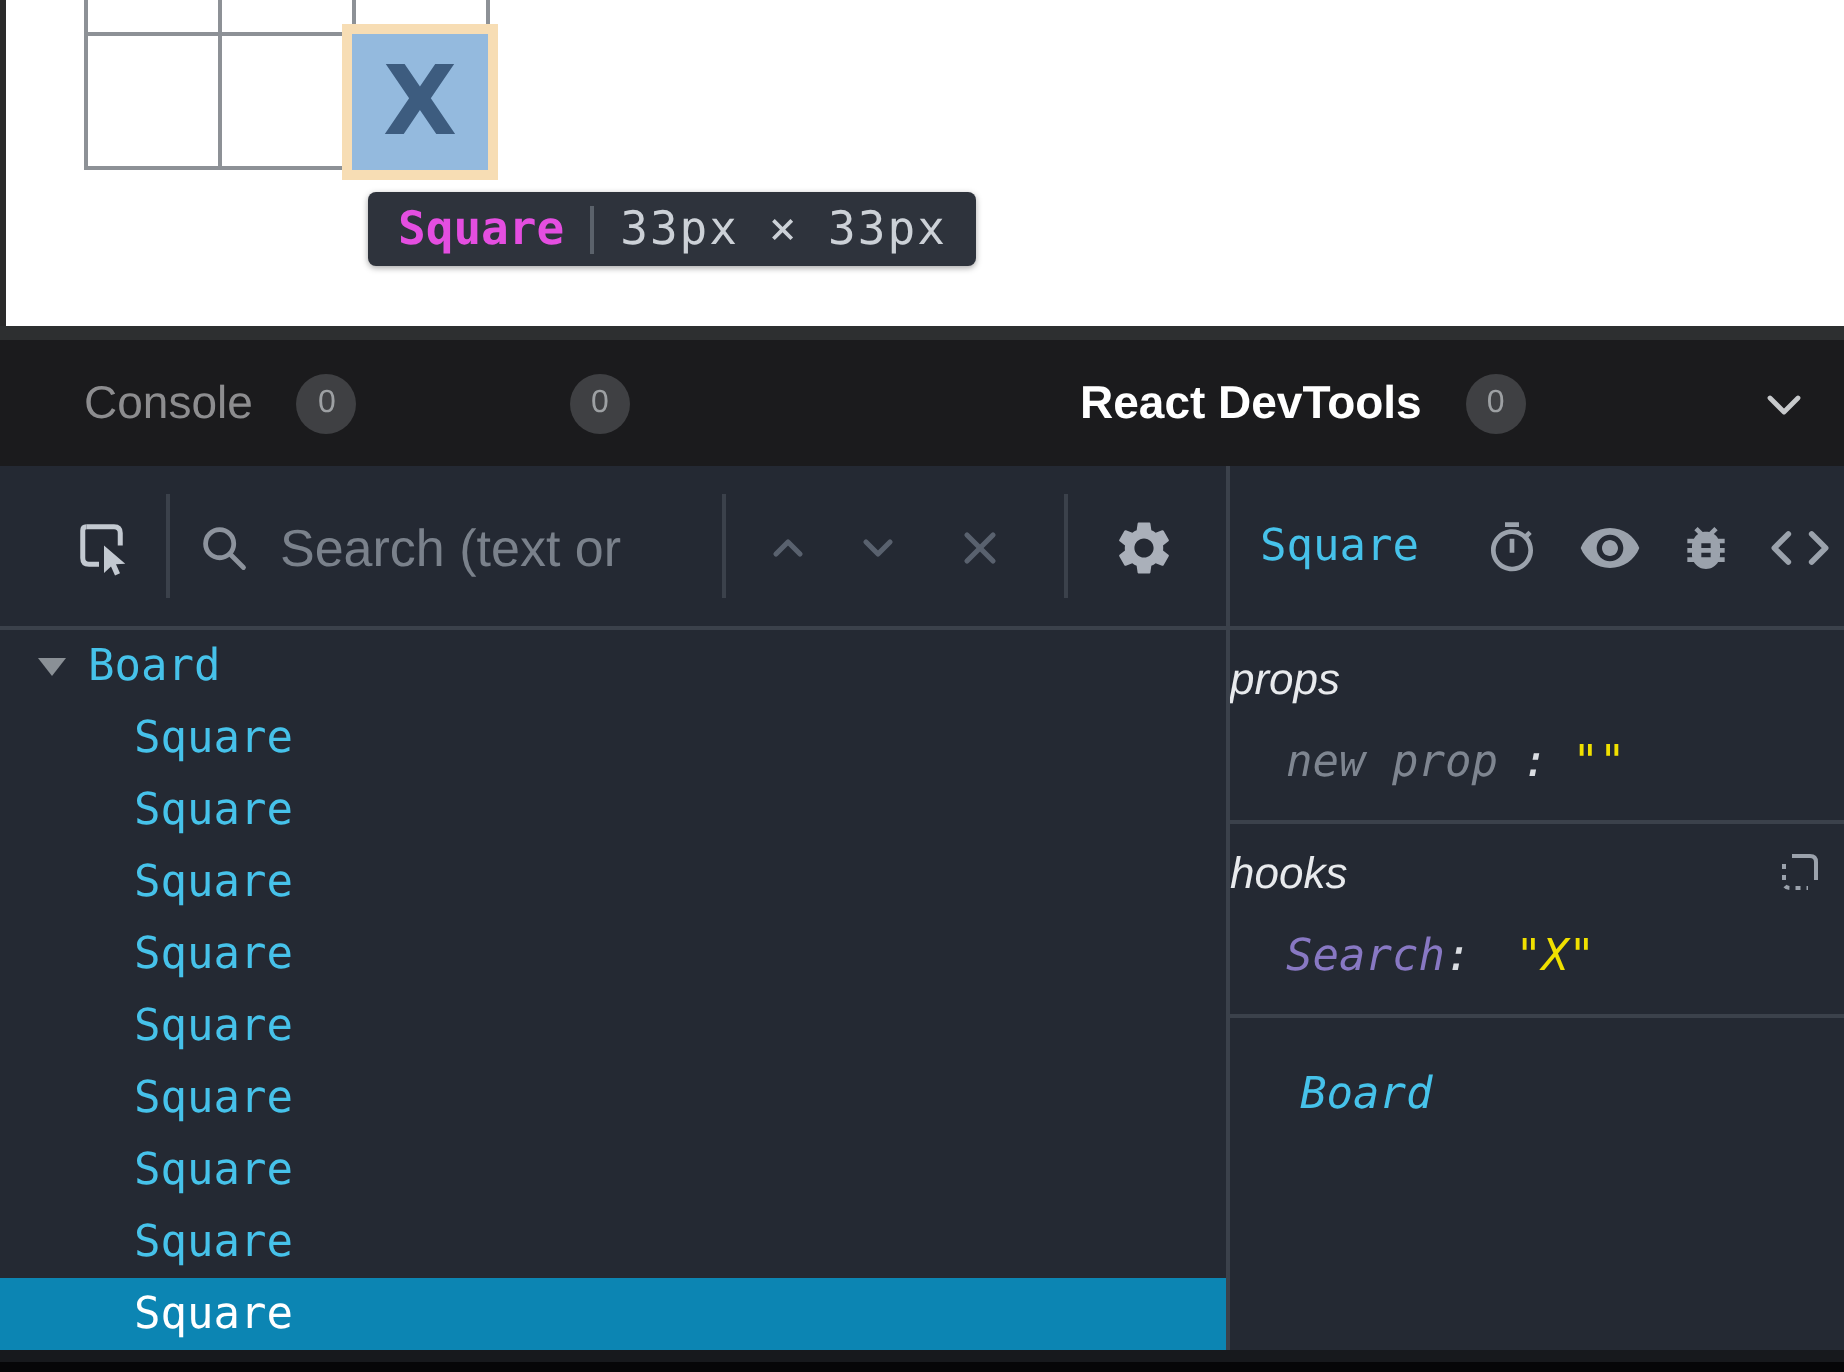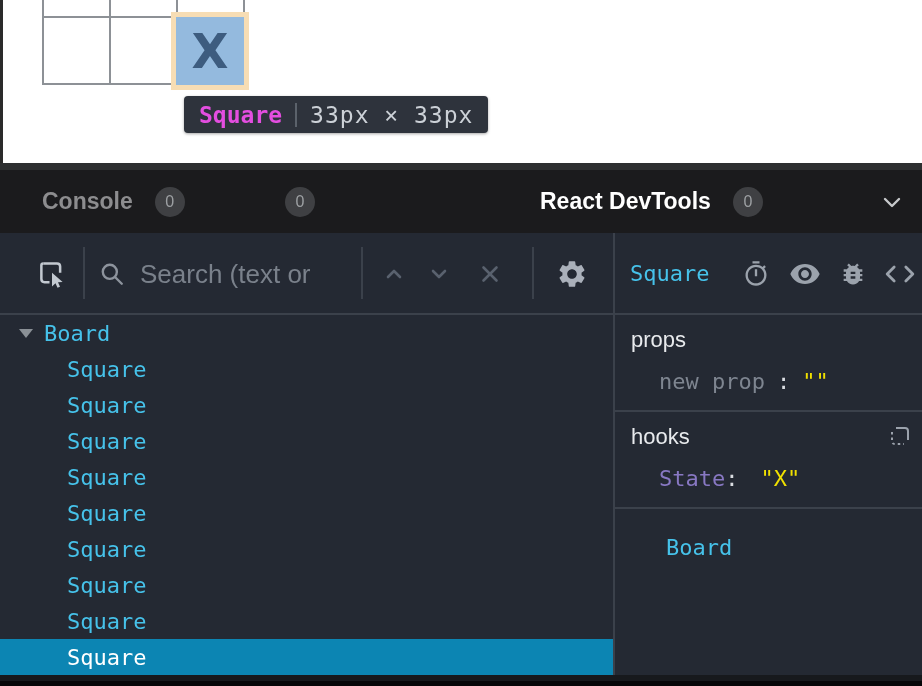--- a/index.html
+++ b/index.html
@@ -24,21 +24,21 @@
   .tooltip .tname{color:#e44ee0;font-weight:bold;font-size:23px;}
   .tooltip .tsep{width:2px;height:24px;background:#5b626b;}
   .tooltip .tdims{color:#ccd1d7;font-weight:normal;font-size:23px;letter-spacing:1px;}
 
   
   .edge-strip{position:absolute;left:0;top:163px;width:922px;height:7px;background:#2d2f30;}
 
   
   .tabbar{position:absolute;left:0;top:170px;width:922px;height:63px;background:#1b1b1d;}
   .tab{position:absolute;top:0;height:63px;display:flex;align-items:center;gap:22px;cursor:default;}
-  .tab .tlabel{font-size:23px;color:#8d8d8f;font-weight:bold;}
+  .tab .tlabel{font-size:23px;color:#8d8d8f;}
   .tab.active .tlabel{color:#ffffff;font-weight:bold;}
   .badge{width:30px;height:30px;border-radius:15px;background:#3f4043;color:#9da0a3;
     font-size:16px;display:flex;align-items:center;justify-content:center;}
   .tab-chevron{position:absolute;right:18px;top:20px;width:24px;height:24px;}
 
   
   .toolbar{position:absolute;left:0;top:233px;width:922px;height:80px;background:#242933;border-bottom:2px solid #3b414b;}
   .vdiv{position:absolute;top:14px;width:2px;height:52px;background:#3b414b;}
   .icon{position:absolute;display:flex;align-items:center;justify-content:center;}
   .search-input{position:absolute;left:138px;top:20px;width:215px;height:40px;background:transparent;border:none;outline:none;
@@ -51,21 +51,21 @@
   
   .tree{position:absolute;left:0;top:315px;width:613px;height:360px;overflow:hidden;}
   .tree-row{height:36px;display:flex;align-items:center;font-size:22px;color:#46c2ea;
     font-family:"DejaVu Sans Mono", monospace;cursor:default;}
   .tree-row.selected{background:#0c85b3;color:#ffffff;}
   .tri{width:0;height:0;border-left:7px solid transparent;border-right:7px solid transparent;
     border-top:9px solid #8a9096;margin-right:11px;}
 
   
   .details{position:absolute;left:615px;top:315px;width:307px;height:360px;}
-  .section{position:relative;padding:12px 12px 14px 16px;border-bottom:2px solid #3b414b;}
+  .section{position:relative;padding:12px 12px 14px 0;border-bottom:2px solid #3b414b;font-style:italic;}
   .section-title{color:#e8eaed;font-size:22px;}
   .kv-row{margin:16px 0 2px 28px;font-size:22px;display:flex;align-items:center;}
   .kname{color:#7e8590;}
   .kname.purple{color:#8878c3;}
   .colon{color:#dadde2;}
   .sp{margin:0 12px;}
   .val-yellow{color:#f0e000;}
   .rendered-item{margin:14px 0 4px 35px;font-size:22px;color:#46c2ea;}
   .hook-tool{position:absolute;right:10px;top:12px;}
 
@@ -238,21 +238,21 @@
 
   <div class="section">
     <div class="section-title">hooks</div>
     <div class="hook-tool">
       <svg width="24" height="24" viewBox="0 0 24 24">
         <path d="M8 4 H17 Q20 4 20 7 V16" fill="none" stroke="#9ba2ac" stroke-width="2"></path>
         <path d="M4 8 V17 Q4 20 7 20 H16" fill="none" stroke="#9ba2ac" stroke-width="2" stroke-dasharray="2.5,3"></path>
       </svg>
     </div>
     <div class="kv-row mono">
-      <span class="kname purple">State</span>
+      <span class="kname purple">Search</span>
       <span class="colon">:</span>
       <span class="val-yellow" style="margin-left:22px;">"X"</span>
     </div>
   </div>
 
   <div class="section" style="border-bottom:none;">
     <div class="rendered-item mono">Board</div>
   </div>
 
 </div>

